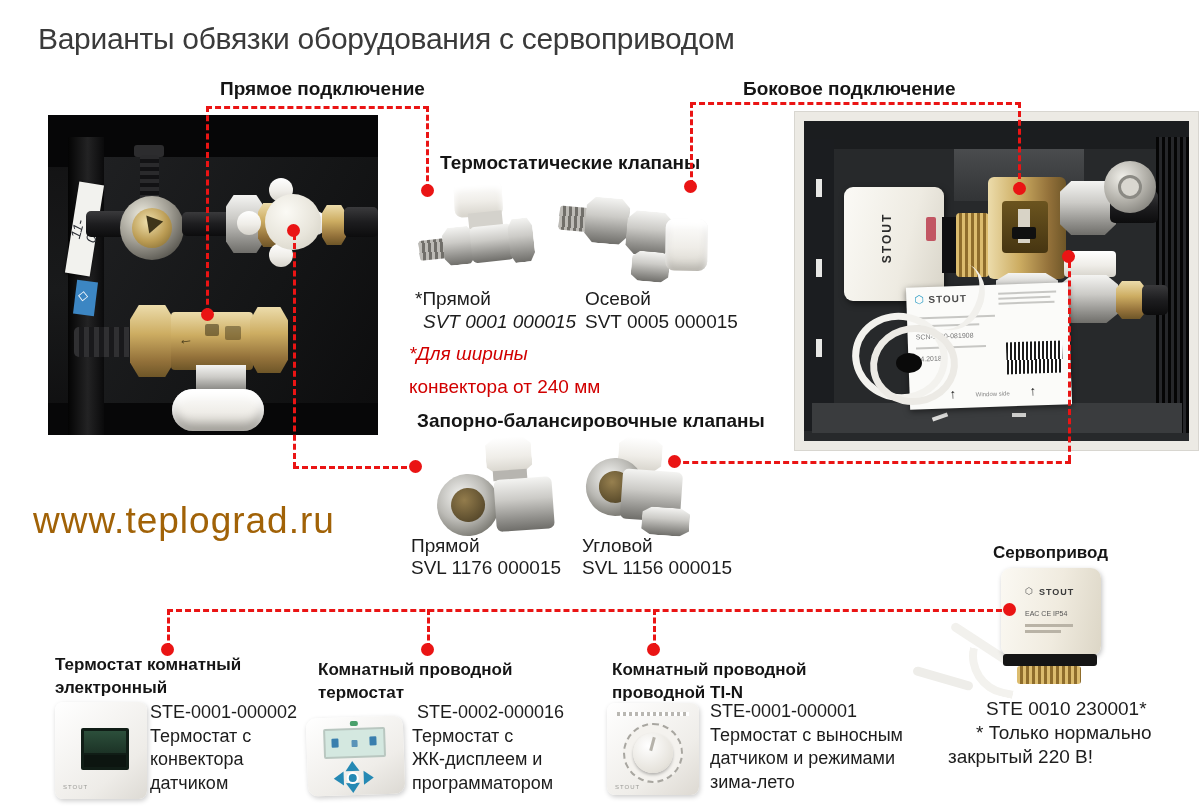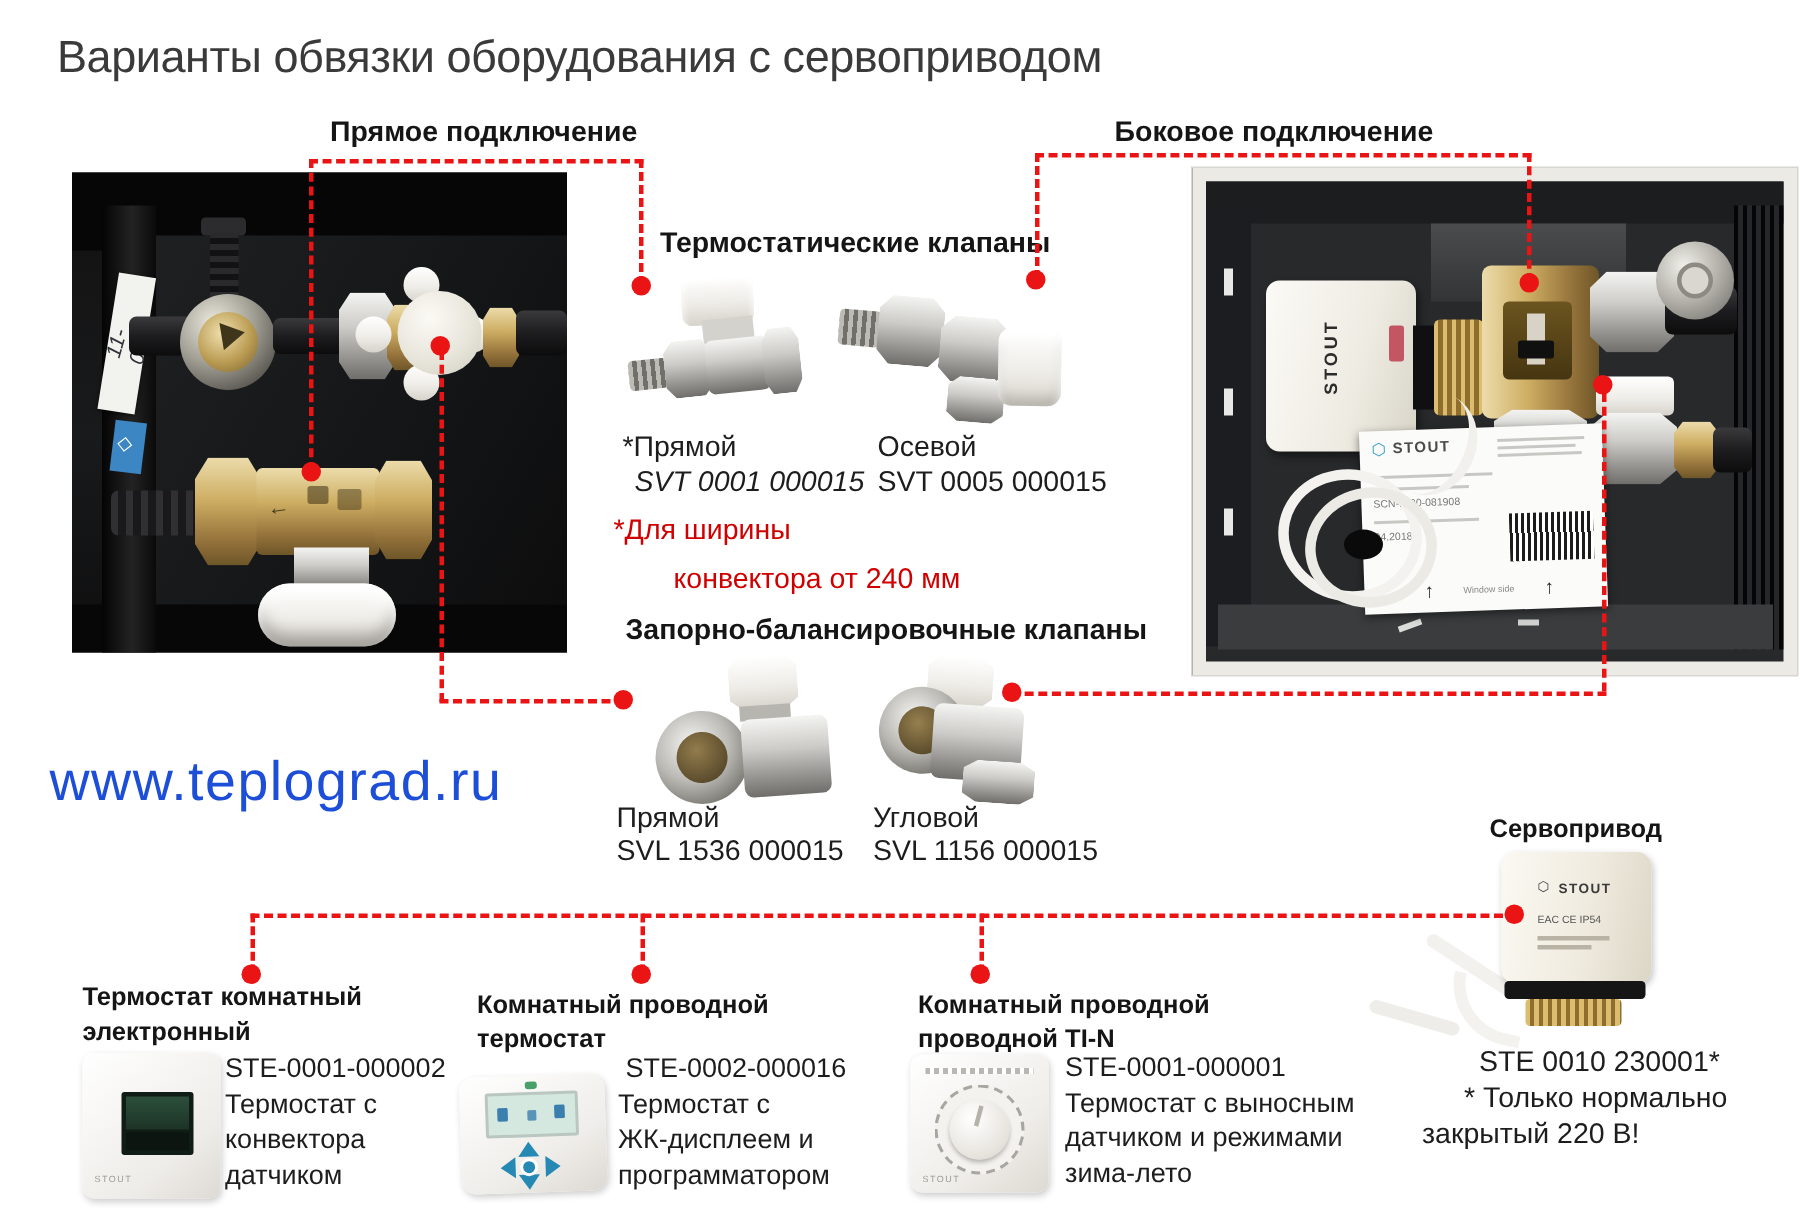--- a/index.html
+++ b/index.html
@@ -24,21 +24,21 @@
   .nut{clip-path:polygon(0 20%,20% 0,80% 0,100% 20%,100% 80%,80% 100%,20% 100%,0 80%);}
   .ridged{background:repeating-linear-gradient(90deg,#bdbbb6 0 3px,#716f6a 3px 6px);}
   .knurl{background:repeating-linear-gradient(90deg,#dcbc6e 0 3px,#8f6d2c 3px 6px);}
   .darkpipe{background:linear-gradient(180deg,#3a3a3c 0%,#1d1d1f 50%,#0c0c0d 100%);border-radius:5px;}
   
   .h-section{font-size:19px;font-weight:700;color:#151515;white-space:nowrap;z-index:20;}
   .t-product{font-size:19px;color:#1d1d1d;line-height:23px;white-space:nowrap;z-index:20;}
   .t-note{font-size:19px;color:var(--note-red);line-height:33px;white-space:nowrap;z-index:20;}
   .h-small{font-size:17px;font-weight:700;line-height:23px;color:#151515;white-space:nowrap;z-index:20;}
   .t-small{font-size:18px;color:#1d1d1d;line-height:23.5px;white-space:nowrap;z-index:20;}
-  .watermark{font-size:37px;color:#1d4ed8;letter-spacing:1px;z-index:5;}
+  .watermark{font-size:37px;color:#a16207;letter-spacing:1px;z-index:5;}
   .title{font-size:30px;color:#3a3a3a;letter-spacing:-0.3px;z-index:20;}
   .photo{z-index:10;}
   .tinybar{position:absolute;background:#b9b3a6;height:3px;}
   .graybar{position:absolute;background:#c7c7c4;height:2px;}
 </style>
 </head>
 <body>
 
 <div id="canvas">
 
@@ -204,25 +204,25 @@
       <span class="tinybar" style="left:24px;top:62px;width:36px;"></span>
     </div>
     <div class="abs" style="left:4px;top:88px;width:94px;height:12px;background:#151515;border-radius:3px;"></div>
     <div class="abs knurl" style="left:18px;top:100px;width:64px;height:18px;border-radius:3px;"></div>
   </div>
 
   <div class="abs t-product" style="left:415px;top:287px;">*Прямой</div>
   <div class="abs t-product" style="left:423px;top:310px;font-style:italic;">SVT 0001 000015</div>
   <div class="abs t-product" style="left:585px;top:287px;">Осевой</div>
   <div class="abs t-product" style="left:585px;top:310px;">SVT 0005 000015</div>
-  <div class="abs t-note" style="left:409px;top:337px;">*Для ширины</div>
-  <div class="abs t-note" style="left:409px;top:370px;margin-left:40px;">конвектора от 240 мм</div>
+  <div class="abs t-note" style="left:409px;top:337px;font-style:italic;">*Для ширины</div>
+  <div class="abs t-note" style="left:409px;top:370px;">конвектора от 240 мм</div>
 
   <div class="abs t-product" style="left:411px;top:534px;">Прямой</div>
-  <div class="abs t-product" style="left:411px;top:556px;">SVL 1536 000015</div>
+  <div class="abs t-product" style="left:411px;top:556px;">SVL 1176 000015</div>
   <div class="abs t-product" style="left:582px;top:534px;">Угловой</div>
   <div class="abs t-product" style="left:582px;top:556px;">SVL 1156 000015</div>
 
   <div class="abs t-product" style="left:986px;top:697px;">STE 0010 230001*</div>
   <div class="abs t-product" style="left:976px;top:721px;">* Только нормально</div>
   <div class="abs t-product" style="left:948px;top:745px;">закрытый 220 В!</div>
 
   <div class="abs h-small" style="left:55px;top:653px;">
     <div>Термостат комнатный</div>
     <div>электронный</div>

